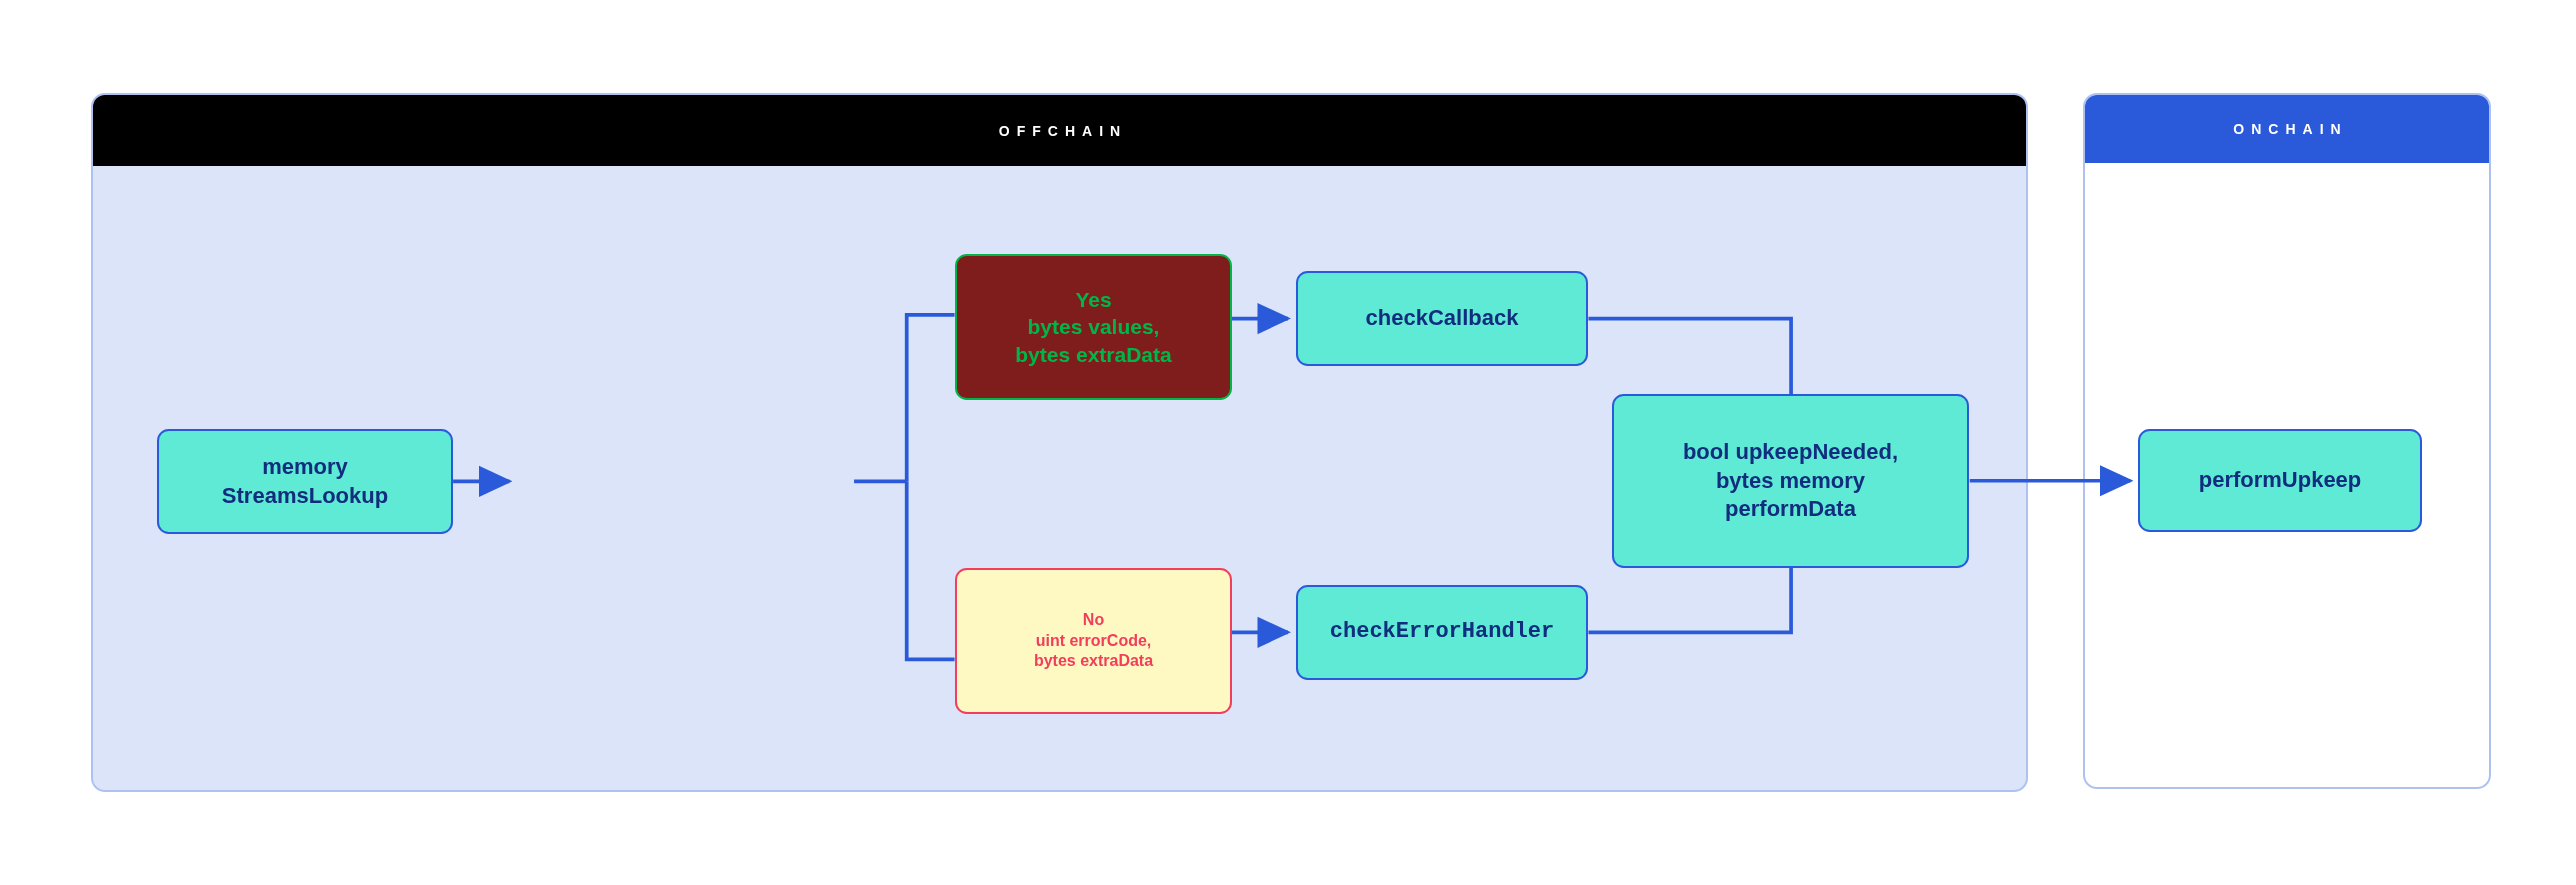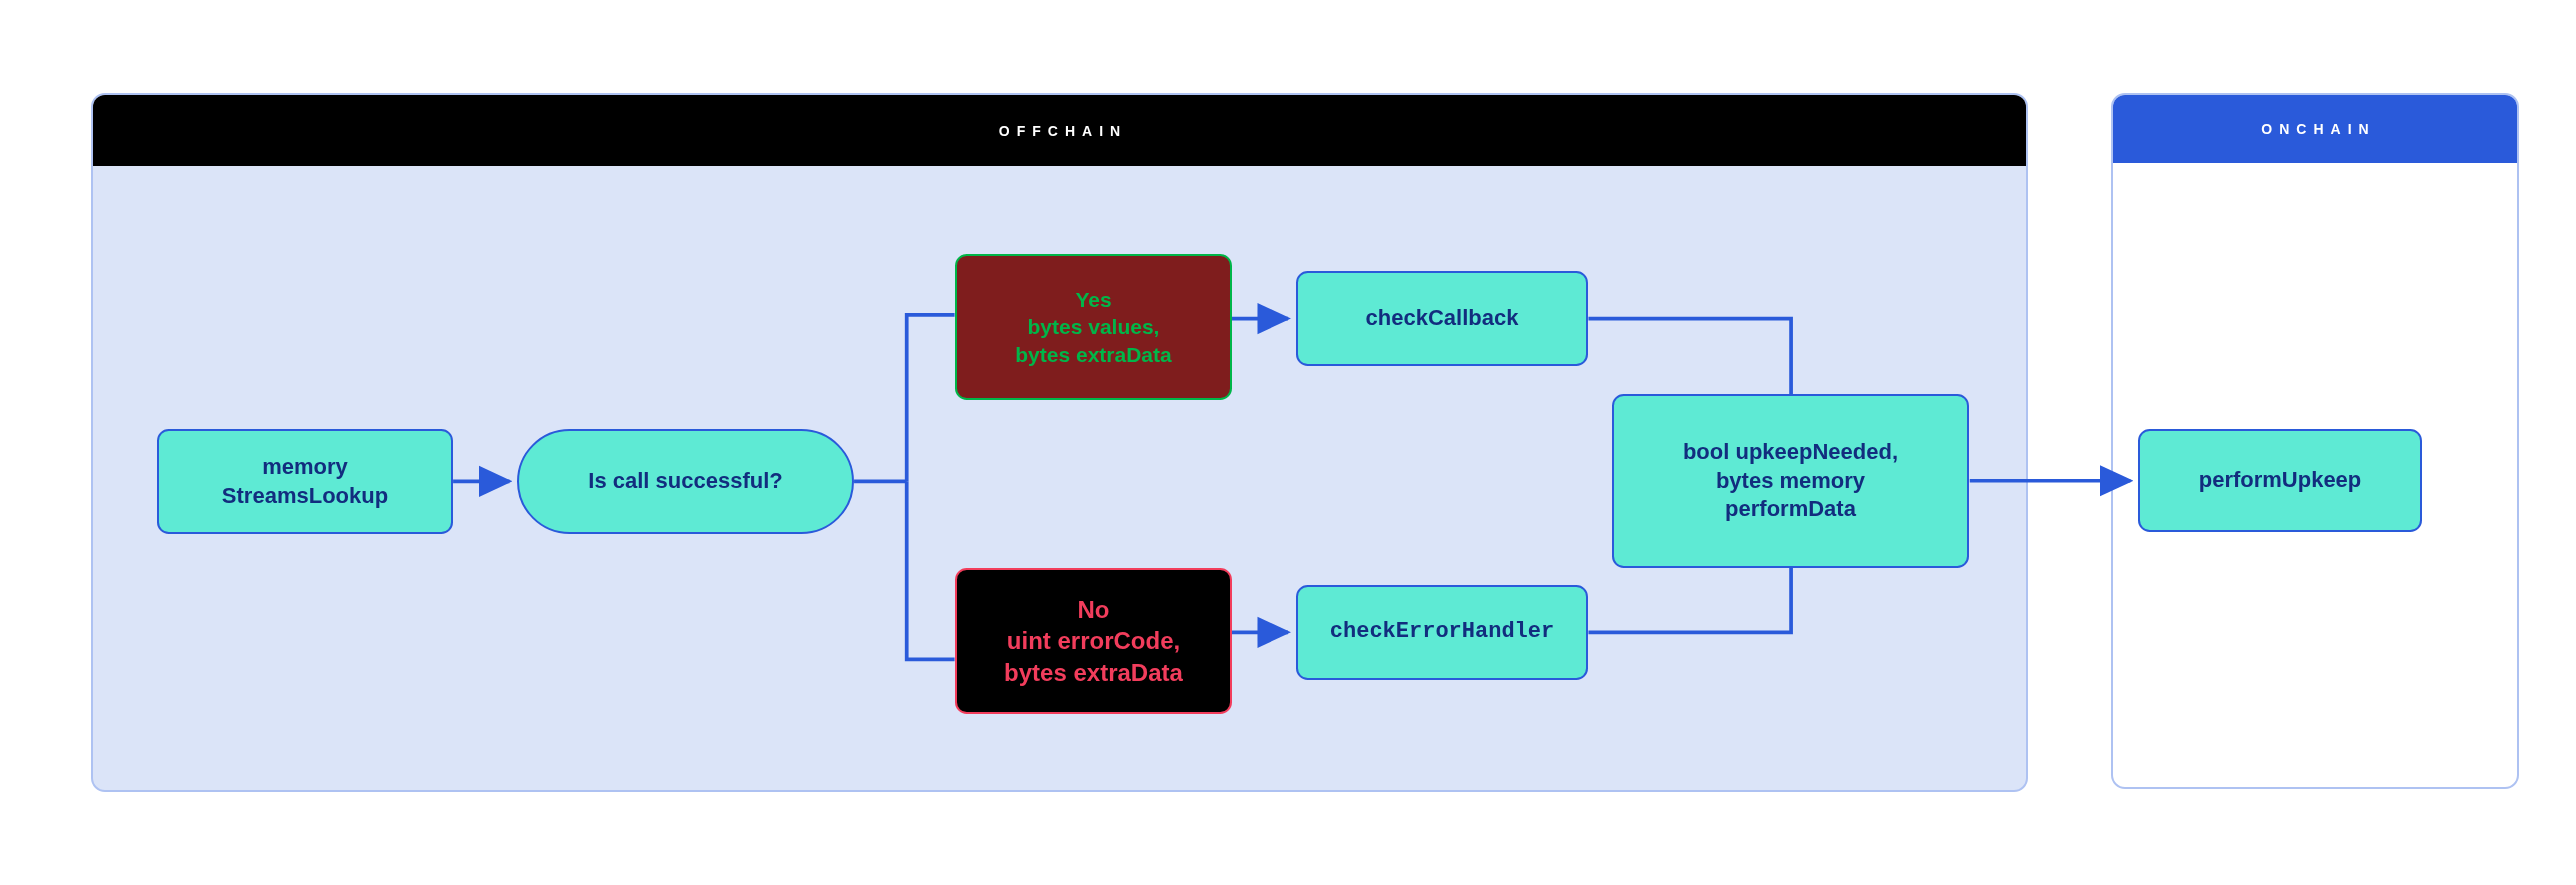--- a/index.html
+++ b/index.html
@@ -35,21 +35,20 @@
     background: #DBE4F8;
     border: 2.1px solid #AEC2F2;
   }
   .panel-onchain {
     left: 2083px;
     top: 93px;
     width: 408px;
     height: 696px;
     background: #FFFFFF;
     border: 2.1px solid #AEC2F2;
-    margin-left: 28px;
   }
   .panel-header {
     position: absolute;
     left: 0;
     top: 0;
     width: 100%;
     display: flex;
     align-items: center;
     justify-content: center;
     color: #ffffff;
@@ -99,23 +98,23 @@
     border-radius: 58px;
   }
   .node.green {
     border-color: #00B649;
     background: #7f1d1d;
     color: #00B649;
     font-size: 21px;
   }
   .node.red {
     border-color: #F23D5C;
-    background: #000000;
+    background: #fef9c3;
     color: #F23D5C;
-    font-size: 24px;
+    font-size: 16px;
   }
 
   .n-revert        { left: 157px;  top: 429px;  width: 296px;  height: 105px; }
   .n-decision      { left: 517px;  top: 429px;  width: 337px;  height: 105px; }
   .n-yes           { left: 955px; top: 254px;  width: 277px;  height: 146px; }
   .n-no            { left: 955px; top: 568px; width: 277px;  height: 146px; }
   .n-checkcallback { left: 1296px; top: 271px;  width: 292px;  height: 95px; }
   .n-checkerror    { left: 1296px; top: 585px; width: 292px;  height: 95px; font-family: Liberation Mono, monospace; }
   .n-upkeep        { left: 1612px; top: 394px;  width: 357px;  height: 174px; }
   .n-perform       { left: 2138px; top: 429px;  width: 284px;  height: 103px; }
@@ -158,21 +157,20 @@
 
       <path d="M2987,1189 L3368,1189 L3368,1066"></path>
 
       <path d="M3704,904 L4006,904" marker-end="url(#arrowBlue)"></path>
     </g>
   </svg>
 
   <div class="node n-revert">memory
 StreamsLookup</div>
 
-  <div class="node pill n-decision">Is call successful?</div>
 
   <div class="node green n-yes">Yes
 bytes values,
 bytes extraData</div>
 
   <div class="node red n-no">No
 uint errorCode,
 bytes extraData</div>
 
   <div class="node n-checkcallback">checkCallback</div>

